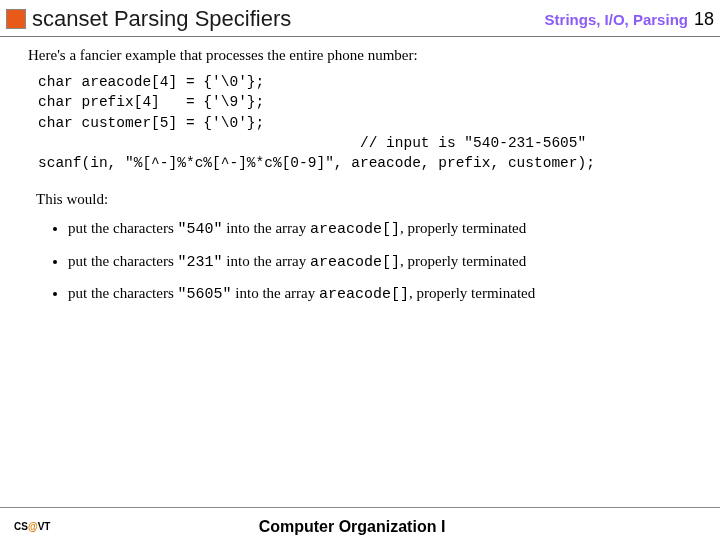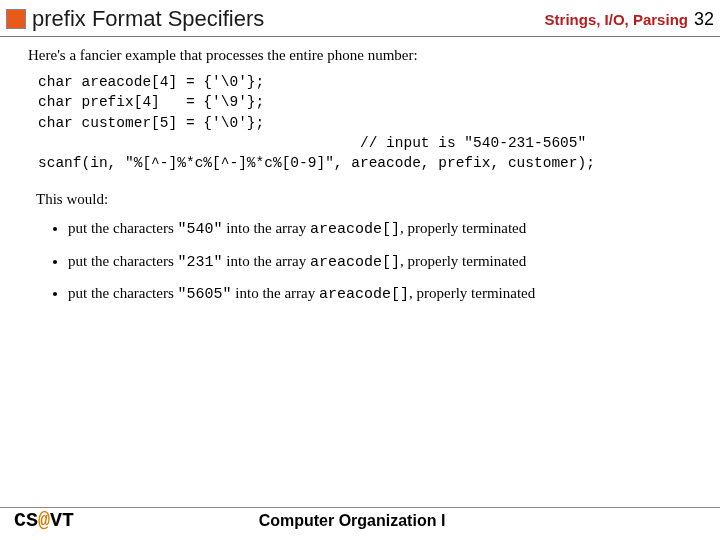--- a/index.html
+++ b/index.html
@@ -1,47 +1,47 @@
 <!DOCTYPE html>
 <html><head>
 <meta charset="utf-8">
 <style>
   * { box-sizing: border-box; margin: 0; padding: 0; }
   html, body { width: 720px; height: 540px; font-family: "Times New Roman", Times, serif; background: #fff; color: #000; }
   .slide { width: 720px; height: 540px; position: relative; }
   .header { display: flex; align-items: center; padding: 6px 6px 4px 6px; }
   .orange-box { width: 20px; height: 20px; background: #e85a1a; border: 1px solid #888; flex: 0 0 auto; margin-right: 6px; }
   .title { font-family: Arial, Helvetica, sans-serif; font-size: 22px; font-weight: 400; color: #1a1a1a; flex: 1 1 auto; }
-  .chapter { font-family: Arial, Helvetica, sans-serif; font-size: 15px; font-weight: bold; color: #b91c1c; }
+  .chapter { font-family: Arial, Helvetica, sans-serif; font-size: 15px; font-weight: bold; color: #8b5cf6; }
   .pagenum { font-family: Arial, Helvetica, sans-serif; font-size: 18px; color: #000; margin-left: 6px; }
   .hr { border-top: 1px solid #777; margin: 0 0 10px 0; }
   .body { padding: 0 28px; font-size: 15px; }
   .intro { margin-bottom: 4px; }
   .code { font-family: "Courier New", Courier, monospace; font-size: 14.5px; white-space: pre; line-height: 1.4; margin: 8px 0 18px 10px; }
   .after { margin: 8px 0 10px 8px; }
   ul.bullets { list-style: disc; margin-left: 40px; }
   ul.bullets li { margin: 10px 0; line-height: 1.35; }
   .mono { font-family: "Courier New", Courier, monospace; }
   .footer { position: absolute; bottom: 8px; left: 0; right: 0; display: flex; align-items: center; justify-content: space-between; padding: 0 14px; font-family: Arial, Helvetica, sans-serif; }
-  .footer-left { font-size: 20px; font-weight: bold; font-family: Liberation Mono, monospace; }
+  .footer-left { font-size: 10px; font-weight: bold; }
   .footer-left .at { color: #d97a00; }
   .footer-center { font-size: 16px; font-weight: bold; position: absolute; left: 0; right: 16px; text-align: center; pointer-events: none; }
   .footer-right { font-size: 13px; font-weight: bold; }
   .footer-hr { position: absolute; bottom: 32px; left: 0; right: 0; border-top: 1px solid #888; }
 </style>
 </head>
 <body>
 
 <div class="slide">
 
   <div class="header">
     <div class="orange-box"></div>
-    <div class="title">prefix Format Specifiers</div>
+    <div class="title">scanset Parsing Specifiers</div>
     <div class="chapter">Strings, I/O, Parsing</div>
-    <div class="pagenum">32</div>
+    <div class="pagenum">18</div>
   </div>
   <div class="hr"></div>
 
   <div class="body">
     <p class="intro">Here's a fancier example that processes the entire phone number:</p>
 
     <div class="code"><span>char areacode[4] = {'\0'};</span>
 <span>char prefix[4]   = {'\9'};</span>
 <span>char customer[5] = {'\0'};</span>
 <span>                                     // input is "540-231-5605"</span>

